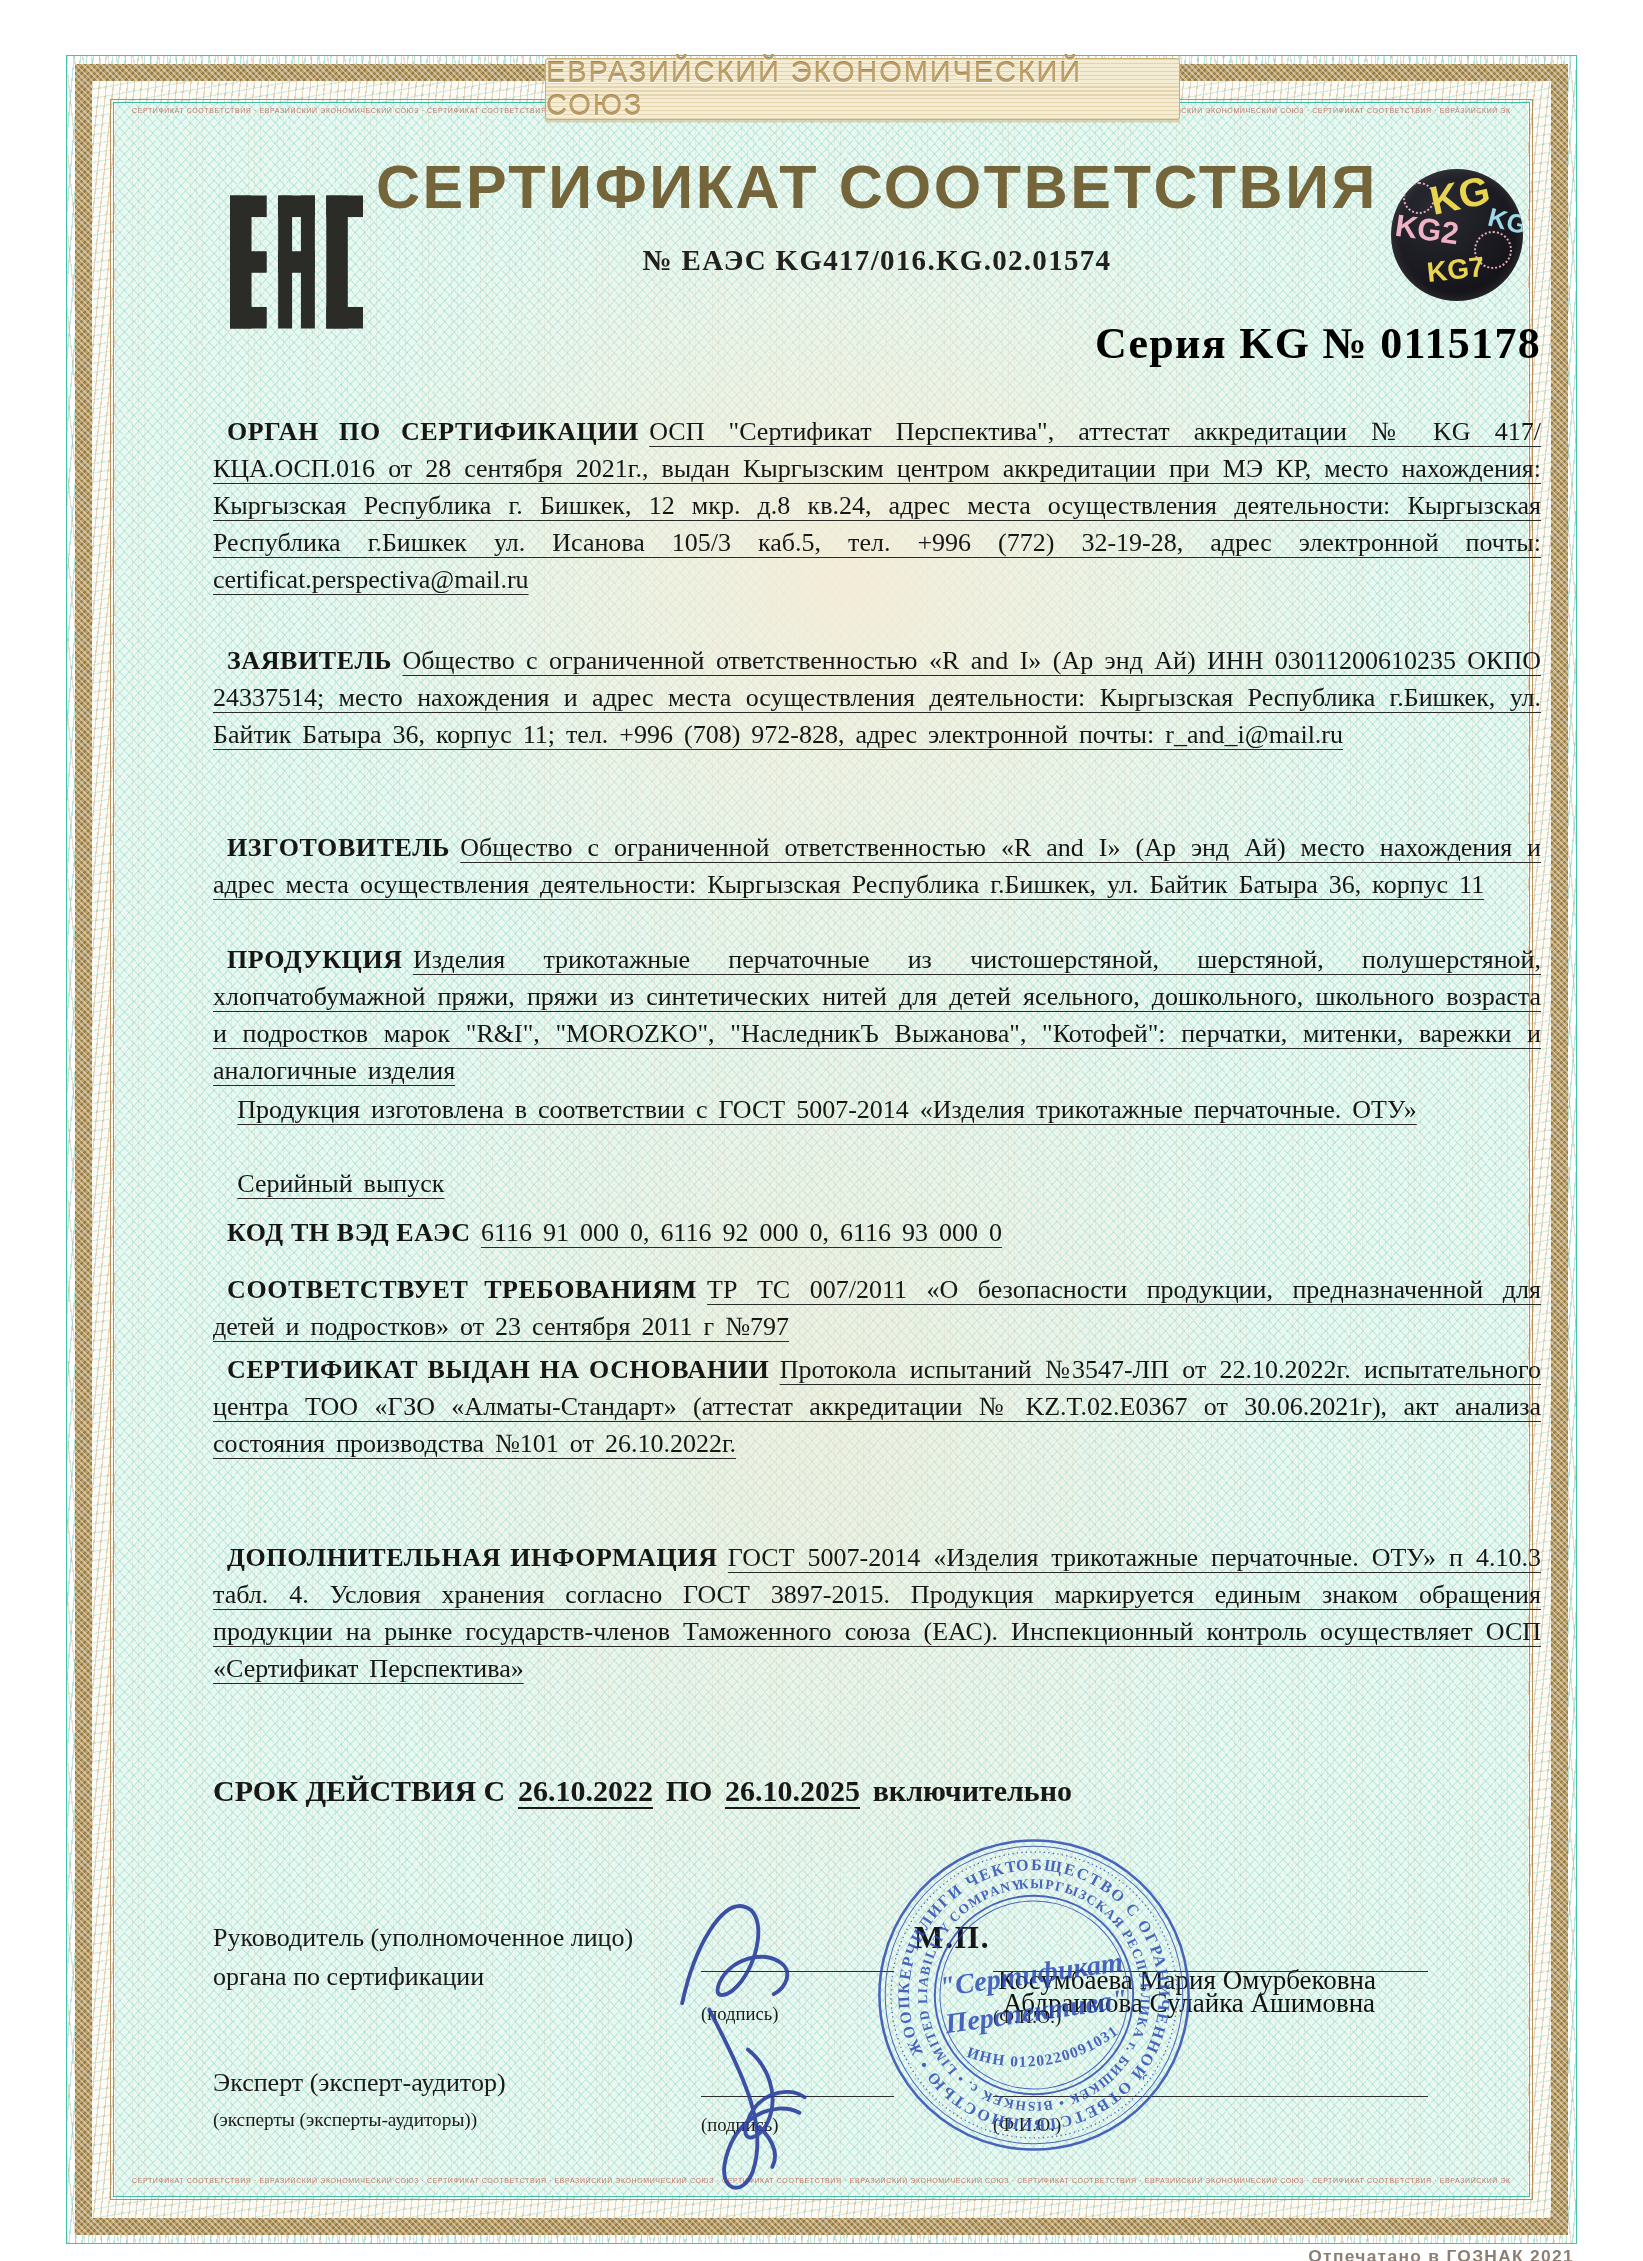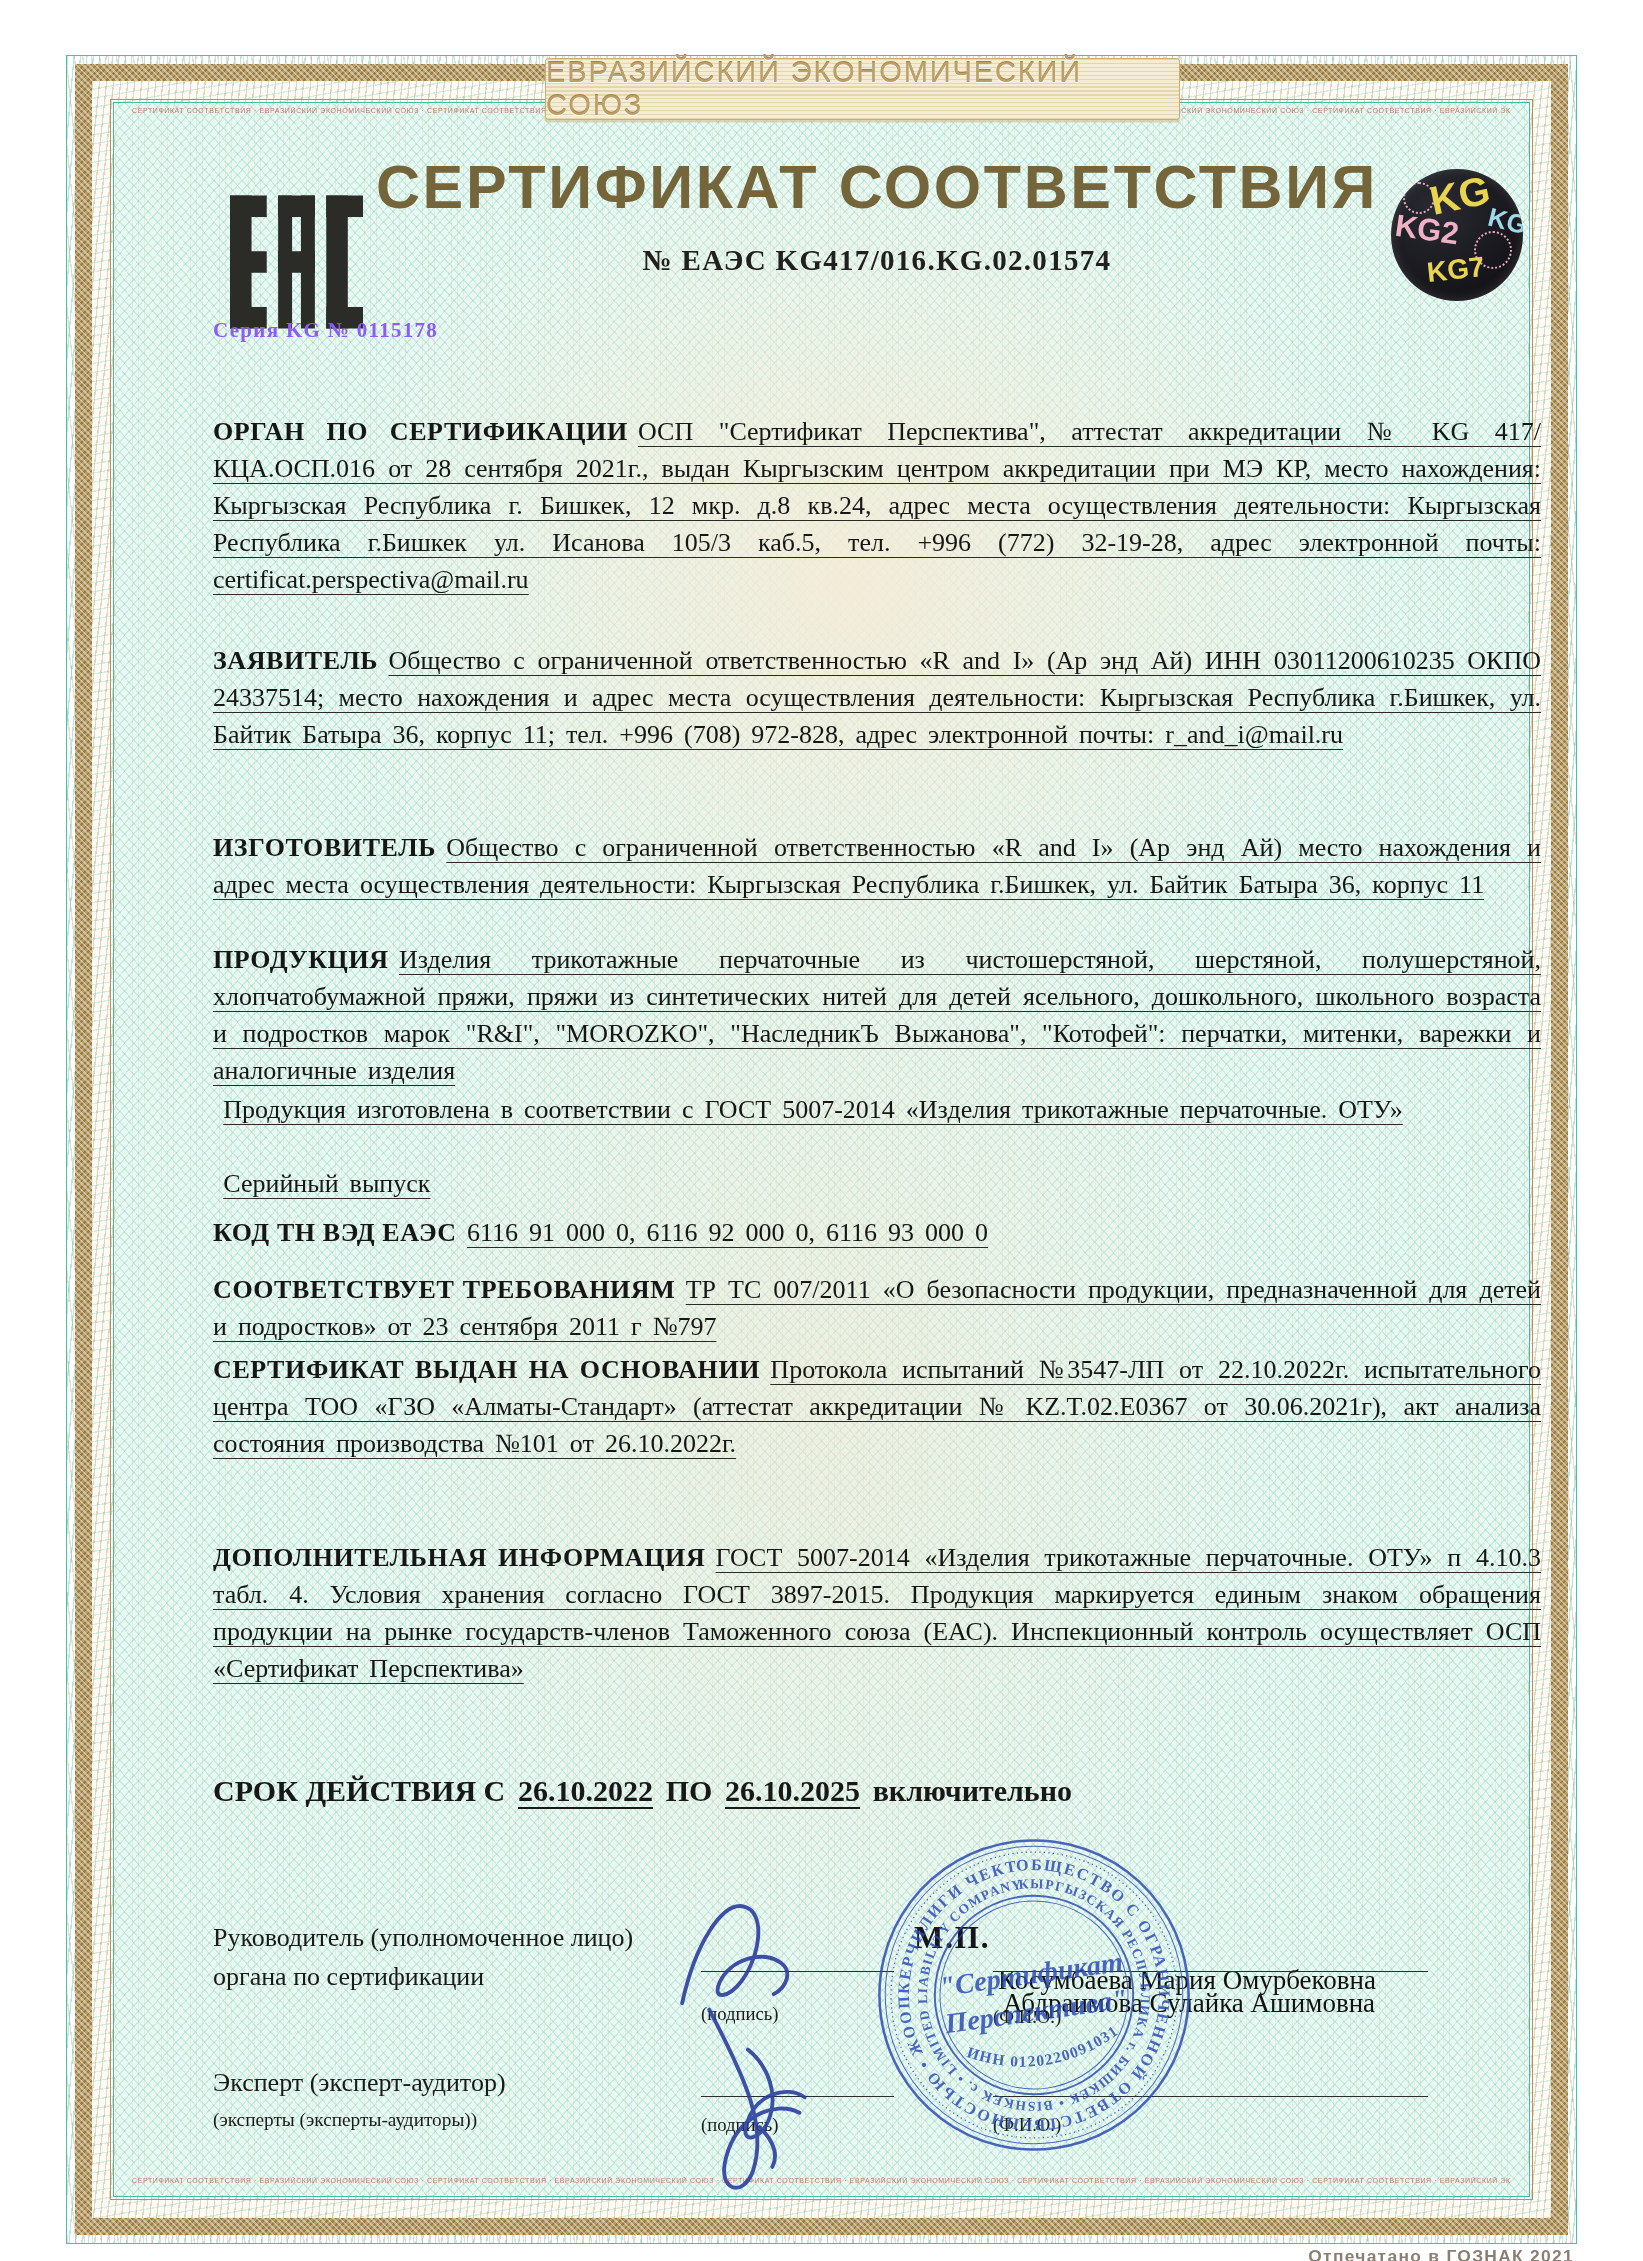--- a/index.html
+++ b/index.html
@@ -44,26 +44,26 @@
           display:flex;align-items:center;justify-content:center;
           box-shadow:0 2.6px 0 rgba(201,173,114,.45);}
   .ribbon span{font-family:"Liberation Sans",sans-serif;font-weight:normal;font-size:29px;letter-spacing:1.9px;
                color:#bb9f66;text-shadow:0 0.6px 0 #fff,0 -0.6px 0 #a5824c;}
   
   .title{position:absolute;left:213px;top:152px;width:1328px;text-align:center;
          font-family:"Liberation Sans",sans-serif;font-weight:bold;font-size:61px;letter-spacing:2.6px;
          color:#75653a;}
   .certnum{position:absolute;left:213px;top:244px;width:1328px;text-align:center;
            font-weight:bold;font-size:29px;color:#20201e;letter-spacing:1.3px;}
-  .series{position:absolute;left:213px;top:318px;width:1328px;text-align:left;
-          font-weight:bold;font-size:21px;color:#8b5cf6;letter-spacing:1.3px;}
+  .series{position:absolute;left:213px;top:318px;width:1328px;text-align:right;
+          font-weight:bold;font-size:44px;color:#000000;letter-spacing:1.3px;}
   
   .para{position:absolute;left:213px;width:1328px;text-align:justify;
         font-size:26px;line-height:37px;color:#161616;}
-  .lbl{font-weight:bold;margin-right:10.3px;letter-spacing:0.6px;}
+  .lbl{font-weight:bold;margin-right:10.3px;letter-spacing:0.6px;margin-left:14px;}
   .val{text-decoration:underline;text-decoration-thickness:1.3px;text-underline-offset:6.4px;
        text-decoration-color:#2a2a2a;word-spacing:4.5px;}
   .validity{position:absolute;left:213px;top:1774px;width:1328px;font-size:30px;font-weight:bold;color:#181818;}
   .validity .u{text-decoration:underline;text-underline-offset:6.4px;text-decoration-thickness:1.9px;padding:0 5.2px;margin-top:6px;}
   
   .roletxt{position:absolute;font-size:26px;color:#1a1a1a;}
   .small{font-size:19.3px;}
   .fline{position:absolute;border-bottom:1.9px solid #2c2c2c;}
   .caption{position:absolute;font-size:18.7px;color:#1a1a1a;text-align:left;}
   .fio{position:absolute;font-size:27px;color:#111;white-space:nowrap;}

